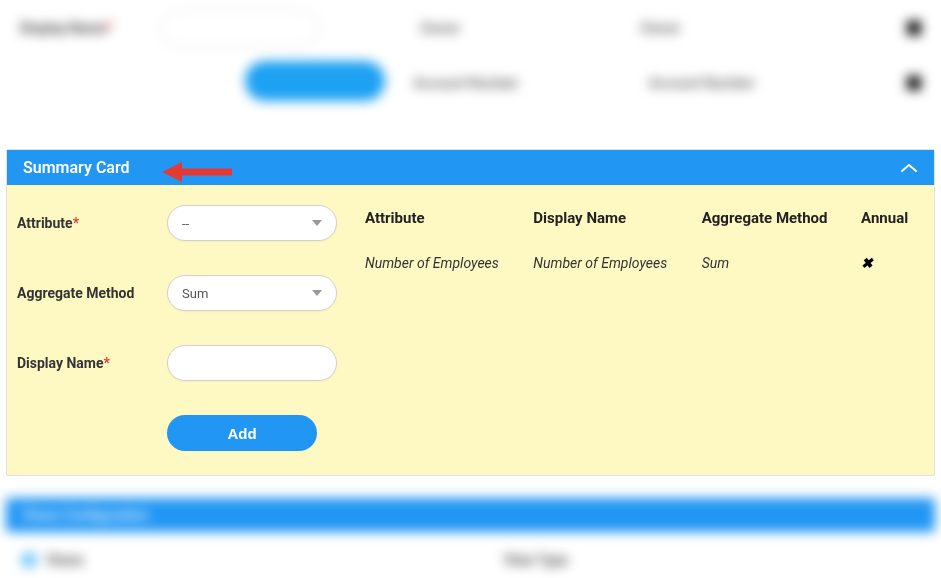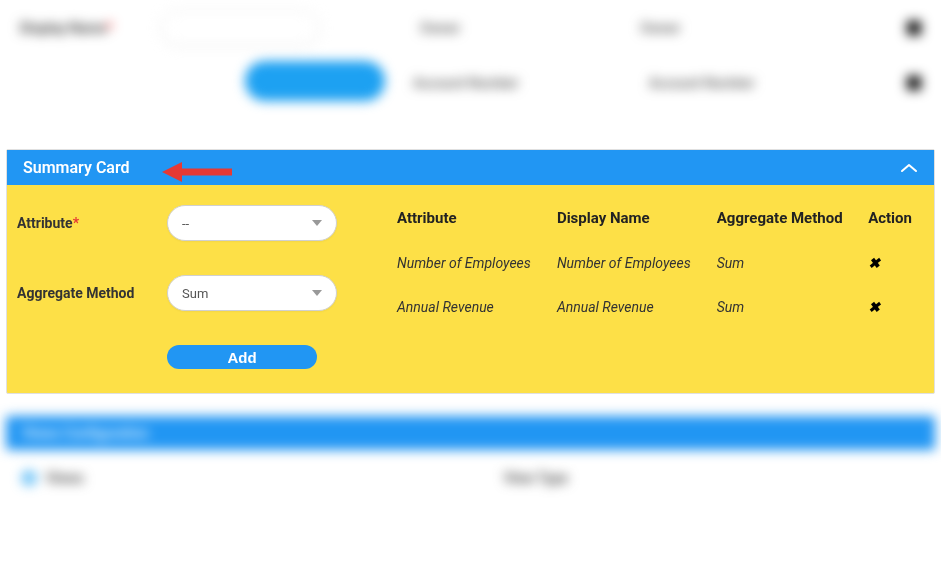--- a/index.html
+++ b/index.html
@@ -33,21 +33,21 @@
       width: 140px; height: 40px; border-radius: 20px; background: #1da1f2;
       display: inline-block;
     }
     .blurred-top .x { margin-left: auto; width: 14px; height: 14px; background: #000; }
 
     
     .card {
       margin: 0 6px;
       border: 1px solid #e0e0e0;
       border-radius: 2px;
-      background: #fde047;
+      background: #fef9c3;
       overflow: visible;
       position: relative;
     }
     .card-header {
       background: #2196f3;
       color: #fff;
       padding: 8px 16px;
       font-weight: 600;
       font-size: 16px;
       display: flex;
@@ -67,21 +67,20 @@
       position: absolute;
       left: 155px;
       top: 10px;
       pointer-events: none;
     }
 
     .card-body {
       padding: 20px 10px 24px 10px;
       display: flex;
       align-items: flex-start;
-      gap: 32px;
     }
 
     
     .form-col {
       width: 340px;
       flex-shrink: 0;
     }
     .form-group {
       display: flex;
       align-items: center;
@@ -115,21 +114,21 @@
       border-left: 5px solid transparent;
       border-right: 5px solid transparent;
       border-top: 6px solid #999;
     }
     .add-btn-row {
       margin-left: 150px;
       margin-top: 10px;
     }
     .add-btn {
       width: 150px;
-      height: 24px;
+      height: 36px;
       border-radius: 20px;
       background: #2196f3;
       color: #fff;
       border: none;
       font-weight: 600;
       font-size: 15px;
       cursor: pointer;
     }
 
     
@@ -238,49 +237,49 @@
       </div>
 
       <div class="form-group">
         <div class="form-label">Aggregate Method</div>
         <div class="select-pill">
           <span>Sum</span>
           <span class="caret-down"></span>
         </div>
       </div>
 
+      <div class="form-group">
+        <div class="form-label"><span>Display Name</span><span class="req">*</span></div>
+        <div class="input-pill">
+          <span></span>
+        </div>
+      </div>
 
       <div class="add-btn-row">
         <button class="add-btn">Add</button>
       </div>
     </div>
 
     <div class="table-col">
       <table>
         <thead>
           <tr>
             <th>Attribute</th>
             <th>Display Name</th>
             <th>Aggregate Method</th>
-            <th>Action</th>
+            <th>Annual</th>
           </tr>
         </thead>
         <tbody>
           <tr>
             <td>Number of Employees</td>
             <td>Number of Employees</td>
             <td>Sum</td>
             <td><span class="delete-icon">✖</span></td>
           </tr>
-          <tr>
-            <td>Annual Revenue</td>
-            <td>Annual Revenue</td>
-            <td>Sum</td>
-            <td><span class="delete-icon">✖</span></td>
-          </tr>
         </tbody>
       </table>
     </div>
   </div>
 </div>
 
 <div class="blurred-bottom">
   <div class="header2">
       <span>Views Configuration</span>
     </div>

